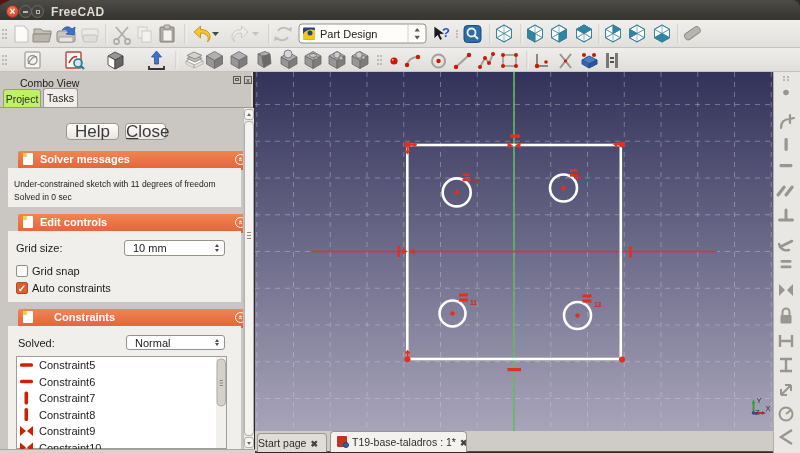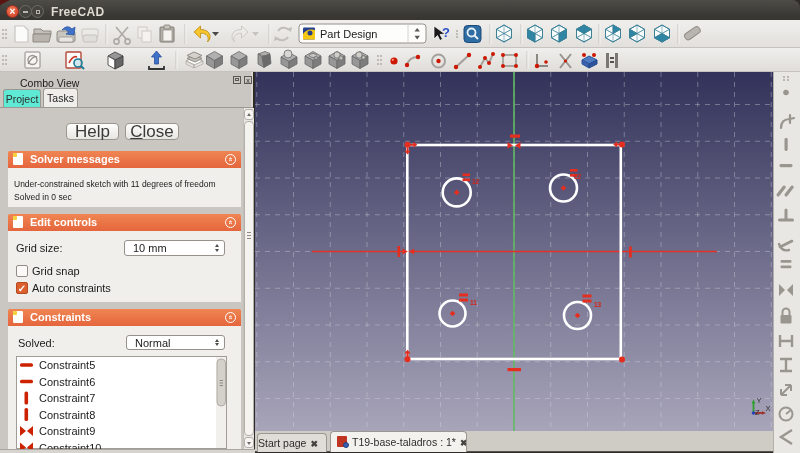--- a/index.html
+++ b/index.html
@@ -8,21 +8,21 @@
 #title{left:0;top:0;width:800px;height:20px;background:linear-gradient(#4d4c47,#3b3a36 70%,#36352f);border-radius:8px 8px 0 0}
 #ttext{left:51px;top:4.5px;color:#dfdbd3;font-size:12px;font-weight:bold;letter-spacing:.3px}
 #corner{left:0;top:0;width:0;height:0;border-top:5px solid #5a1410;border-right:10px solid transparent}
 
 #tb1{left:0;top:20px;width:800px;height:28px;background:linear-gradient(#f0efed,#e2e0dc);border-bottom:1px solid #c6c3be}
 #tb2{left:0;top:48px;width:800px;height:24px;background:linear-gradient(#efeeec,#e0deda);border-bottom:1px solid #c6c3be}
 
 .combo{background:#fff;border:1px solid #96918a;border-radius:3px;font-size:11px;color:#222}
 
 #panel{left:0;top:72px;width:253px;height:381px;background:#cac6c1;border-right:2px solid #dcd9d5}
-.orangebar{left:8px;width:233px;height:19px;background:linear-gradient(#f08552,#e3623a);border-radius:2px 2px 0 0;color:#fff;font-weight:bold;font-size:11px;line-height:17px}
+.orangebar{left:18px;width:233px;height:19px;background:linear-gradient(#f08552,#e3623a);border-radius:2px 2px 0 0;color:#fff;font-weight:bold;font-size:11px;line-height:17px}
 .sectbg{left:8px;width:233px;background:#f1efeb}
 .obicon{position:absolute;left:5px;top:2px;width:10px;height:12px;background:#fdfdfb;border-radius:1px}
 .obicon:before{content:"";position:absolute;left:0px;top:0px;width:4px;height:4px;background:#f5d23c;border-radius:1px}
 .obchev{position:absolute;right:5px;top:2.5px;width:11px;height:11px;border:1.2px solid #fff;border-radius:50%;color:#fff;font-size:8px;line-height:9px;text-align:center;font-weight:bold;transform:rotate(90deg)}
 .btn2{background:linear-gradient(#fdfdfc,#e8e6e2);border:1px solid #9b968f;border-radius:4px;font-size:17px;color:#3a3a3a;text-align:center}
 .cb{width:12px;height:12px;border:1px solid #928d86;border-radius:2px;background:#fbfaf9}
 
 #vp{left:255px;top:72px;width:518px;height:359px}
 
 #rstrip{left:773px;top:72px;width:27px;height:381px;background:#e9e7e3;border-left:1px solid #b3afaa}
@@ -314,42 +314,42 @@
   </svg>
 
   <div id="panel" class="abs"></div>
   <div class="abs" style="left:20px;top:76.5px;font-size:10.5px;color:#1b1b1b">Combo View</div>
 
   <div class="abs" style="left:233px;top:76px;width:8px;height:8px;border:1px solid #5a5855">
       <span style="position:absolute;left:1px;top:1px;width:4px;height:3px;border:1px solid #5a5855"></span>
     </div>
   <div class="abs" style="left:244px;top:76px;width:8px;height:8px;border:1px solid #5a5855;font-size:7px;line-height:7px;color:#5a5855;text-align:center;font-weight:bold">x</div>
 
-  <div class="abs" style="left:3px;top:89px;width:38px;height:18px;background:#5eead4;border:1px solid #9b9791;border-bottom:none;border-radius:3px 3px 0 0;font-size:10.5px;color:#2e2d2b;text-align:center;line-height:18px">Project</div>
+  <div class="abs" style="left:3px;top:89px;width:38px;height:18px;background:#bef264;border:1px solid #9b9791;border-bottom:none;border-radius:3px 3px 0 0;font-size:10.5px;color:#2e2d2b;text-align:center;line-height:18px">Project</div>
   <div class="abs" style="left:43px;top:88px;width:35px;height:19px;background:#f0eeea;border:1px solid #9b9791;border-bottom:none;border-radius:3px 3px 0 0;font-size:10.5px;color:#1d1c1b;text-align:center;line-height:19px">Tasks</div>
   <div class="abs" style="left:0px;top:106.5px;width:253px;height:1px;background:#9b9791"></div>
 
   <div class="abs btn2" style="left:66px;top:123px;width:53px;height:17px;line-height:16px">Help</div>
-  <div class="abs btn2" style="left:125px;top:123px;width:54px;height:17px;line-height:16px"><span style="text-decoration:underline">C</span>lose</div>
+  <div class="abs btn2" style="left:125px;top:123px;width:41px;height:17px;line-height:16px"><span style="text-decoration:underline">C</span>lose</div>
 
   <div class="abs orangebar" style="top:151px"><span class="obicon"></span><span style="margin-left:22px">Solver messages</span><span class="obchev">«</span></div>
   <div class="abs sectbg" style="top:168px;height:39px"></div>
   <div class="abs" style="left:14px;top:178.5px;font-size:8.5px;color:#1a1a1a">Under-constrained sketch with 11 degrees of freedom</div>
   <div class="abs" style="left:14px;top:191.5px;font-size:8.5px;color:#1a1a1a">Solved in 0 sec</div>
 
   <div class="abs orangebar" style="top:214px"><span class="obicon"></span><span style="margin-left:22px">Edit controls</span><span class="obchev">«</span></div>
   <div class="abs sectbg" style="top:231px;height:71px"></div>
   <div class="abs" style="left:16px;top:242px;font-size:11px;color:#1a1a1a">Grid size:</div>
   <div class="abs combo" style="left:124px;top:240px;width:101px;height:16px;line-height:15px;padding-left:8px">10 mm<span style="position:absolute;right:5px;top:3px;border-left:2.5px solid transparent;border-right:2.5px solid transparent;border-bottom:3px solid #4e4b47"></span><span style="position:absolute;right:5px;bottom:3px;border-left:2.5px solid transparent;border-right:2.5px solid transparent;border-top:3px solid #4e4b47"></span></div>
   <div class="abs cb" style="left:16px;top:265px"></div>
   <div class="abs" style="left:32px;top:265px;font-size:11px;color:#1a1a1a">Grid snap</div>
   <div class="abs cb" style="left:16px;top:282px;background:#dd5f2d;border-color:#b34a20;color:#fff;font-size:10px;line-height:11px;text-align:center;font-weight:bold">✓</div>
   <div class="abs" style="left:32px;top:282px;font-size:11px;color:#1a1a1a">Auto constraints</div>
 
-  <div class="abs orangebar" style="top:309px"><span class="obicon"></span><span style="margin-left:22px">Constraints</span><span class="obchev">«</span></div>
+  <div class="abs orangebar" style="top:309px"><span class="obicon"></span><span style="margin-left:36px">Constraints</span><span class="obchev">«</span></div>
   <div class="abs sectbg" style="top:326px;height:123px"></div>
   <div class="abs" style="left:18px;top:337px;font-size:11px;color:#1a1a1a">Solved:</div>
   <div class="abs combo" style="left:126px;top:335px;width:99px;height:15px;line-height:14px;padding-left:8px">Normal<span style="position:absolute;right:5px;top:3px;border-left:2.5px solid transparent;border-right:2.5px solid transparent;border-bottom:3px solid #4e4b47"></span><span style="position:absolute;right:5px;bottom:3px;border-left:2.5px solid transparent;border-right:2.5px solid transparent;border-top:3px solid #4e4b47"></span></div>
   <div class="abs" style="left:16px;top:356px;width:211px;height:93px;background:#fff;border:1px solid #a19c95"></div>
   <svg id="clist" class="abs" style="left:16px;top:356px" width="211" height="93" viewBox="0 0 211 93">
     <g fill="#cc2200">
       <rect x="4" y="7.2" width="13" height="3.6" rx="1.6"></rect>
       <rect x="4" y="23.7" width="13" height="3.6" rx="1.6"></rect>
       <rect x="8.5" y="35.5" width="3.6" height="13" rx="1.6"></rect>
       <rect x="8.5" y="52" width="3.6" height="13" rx="1.6"></rect>

